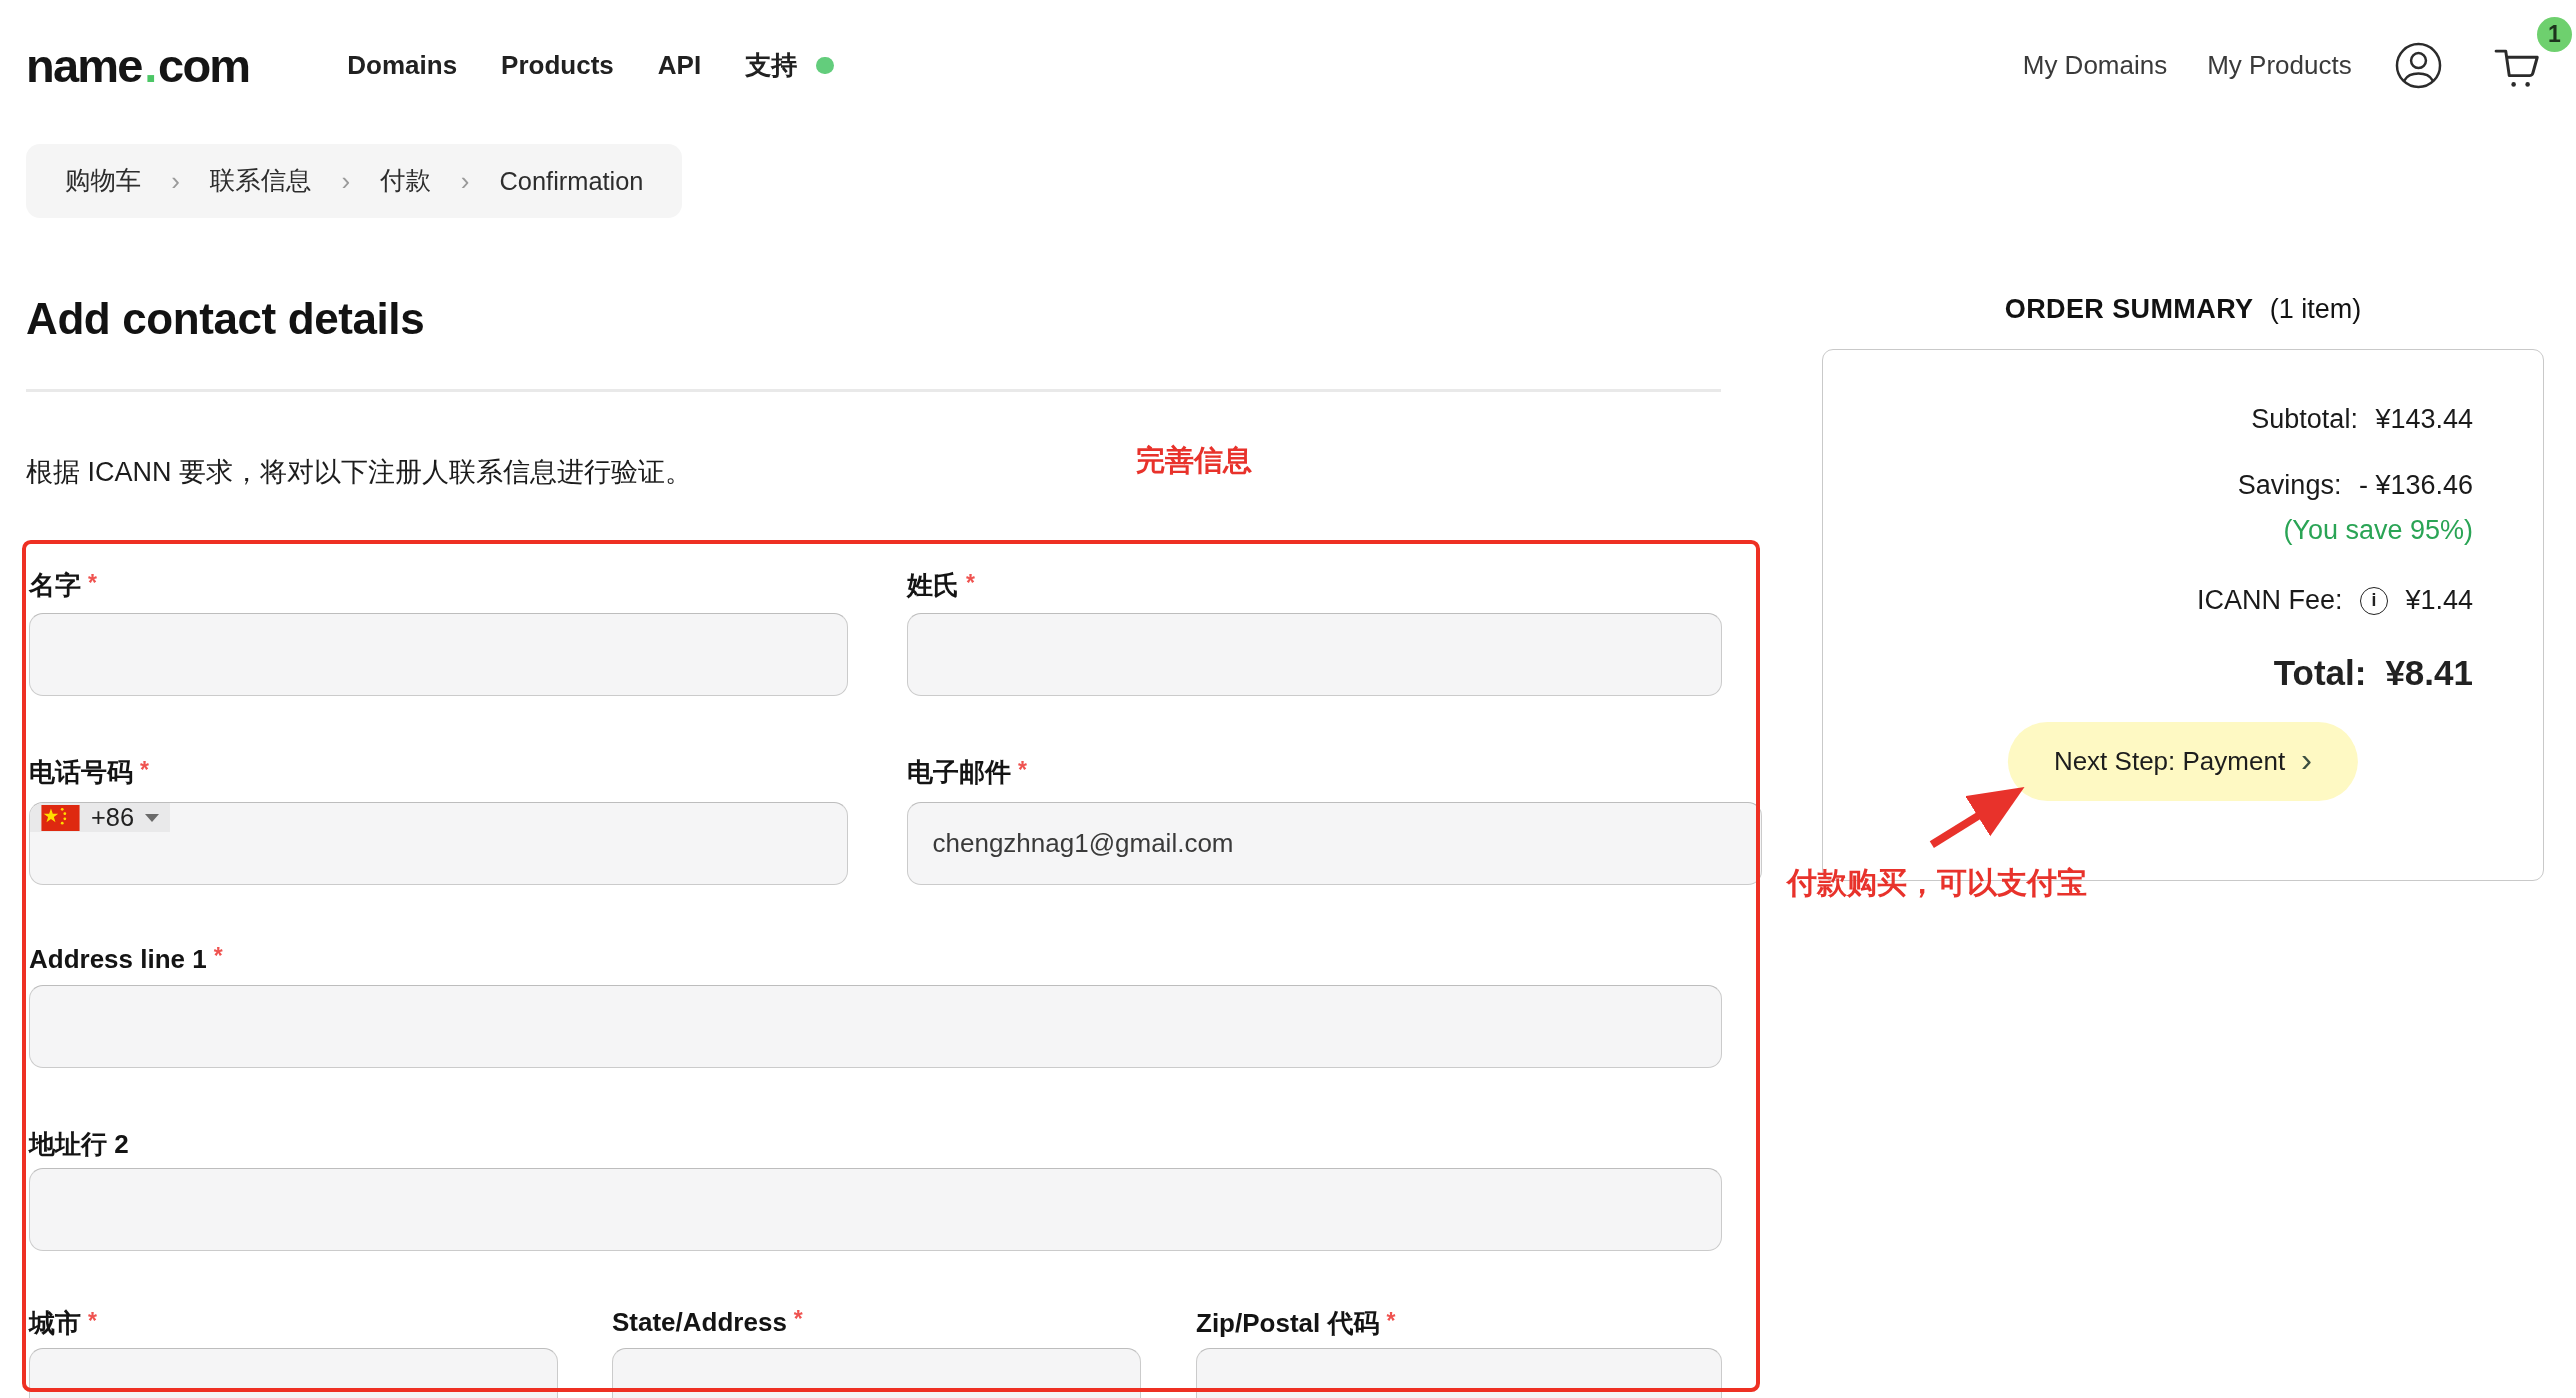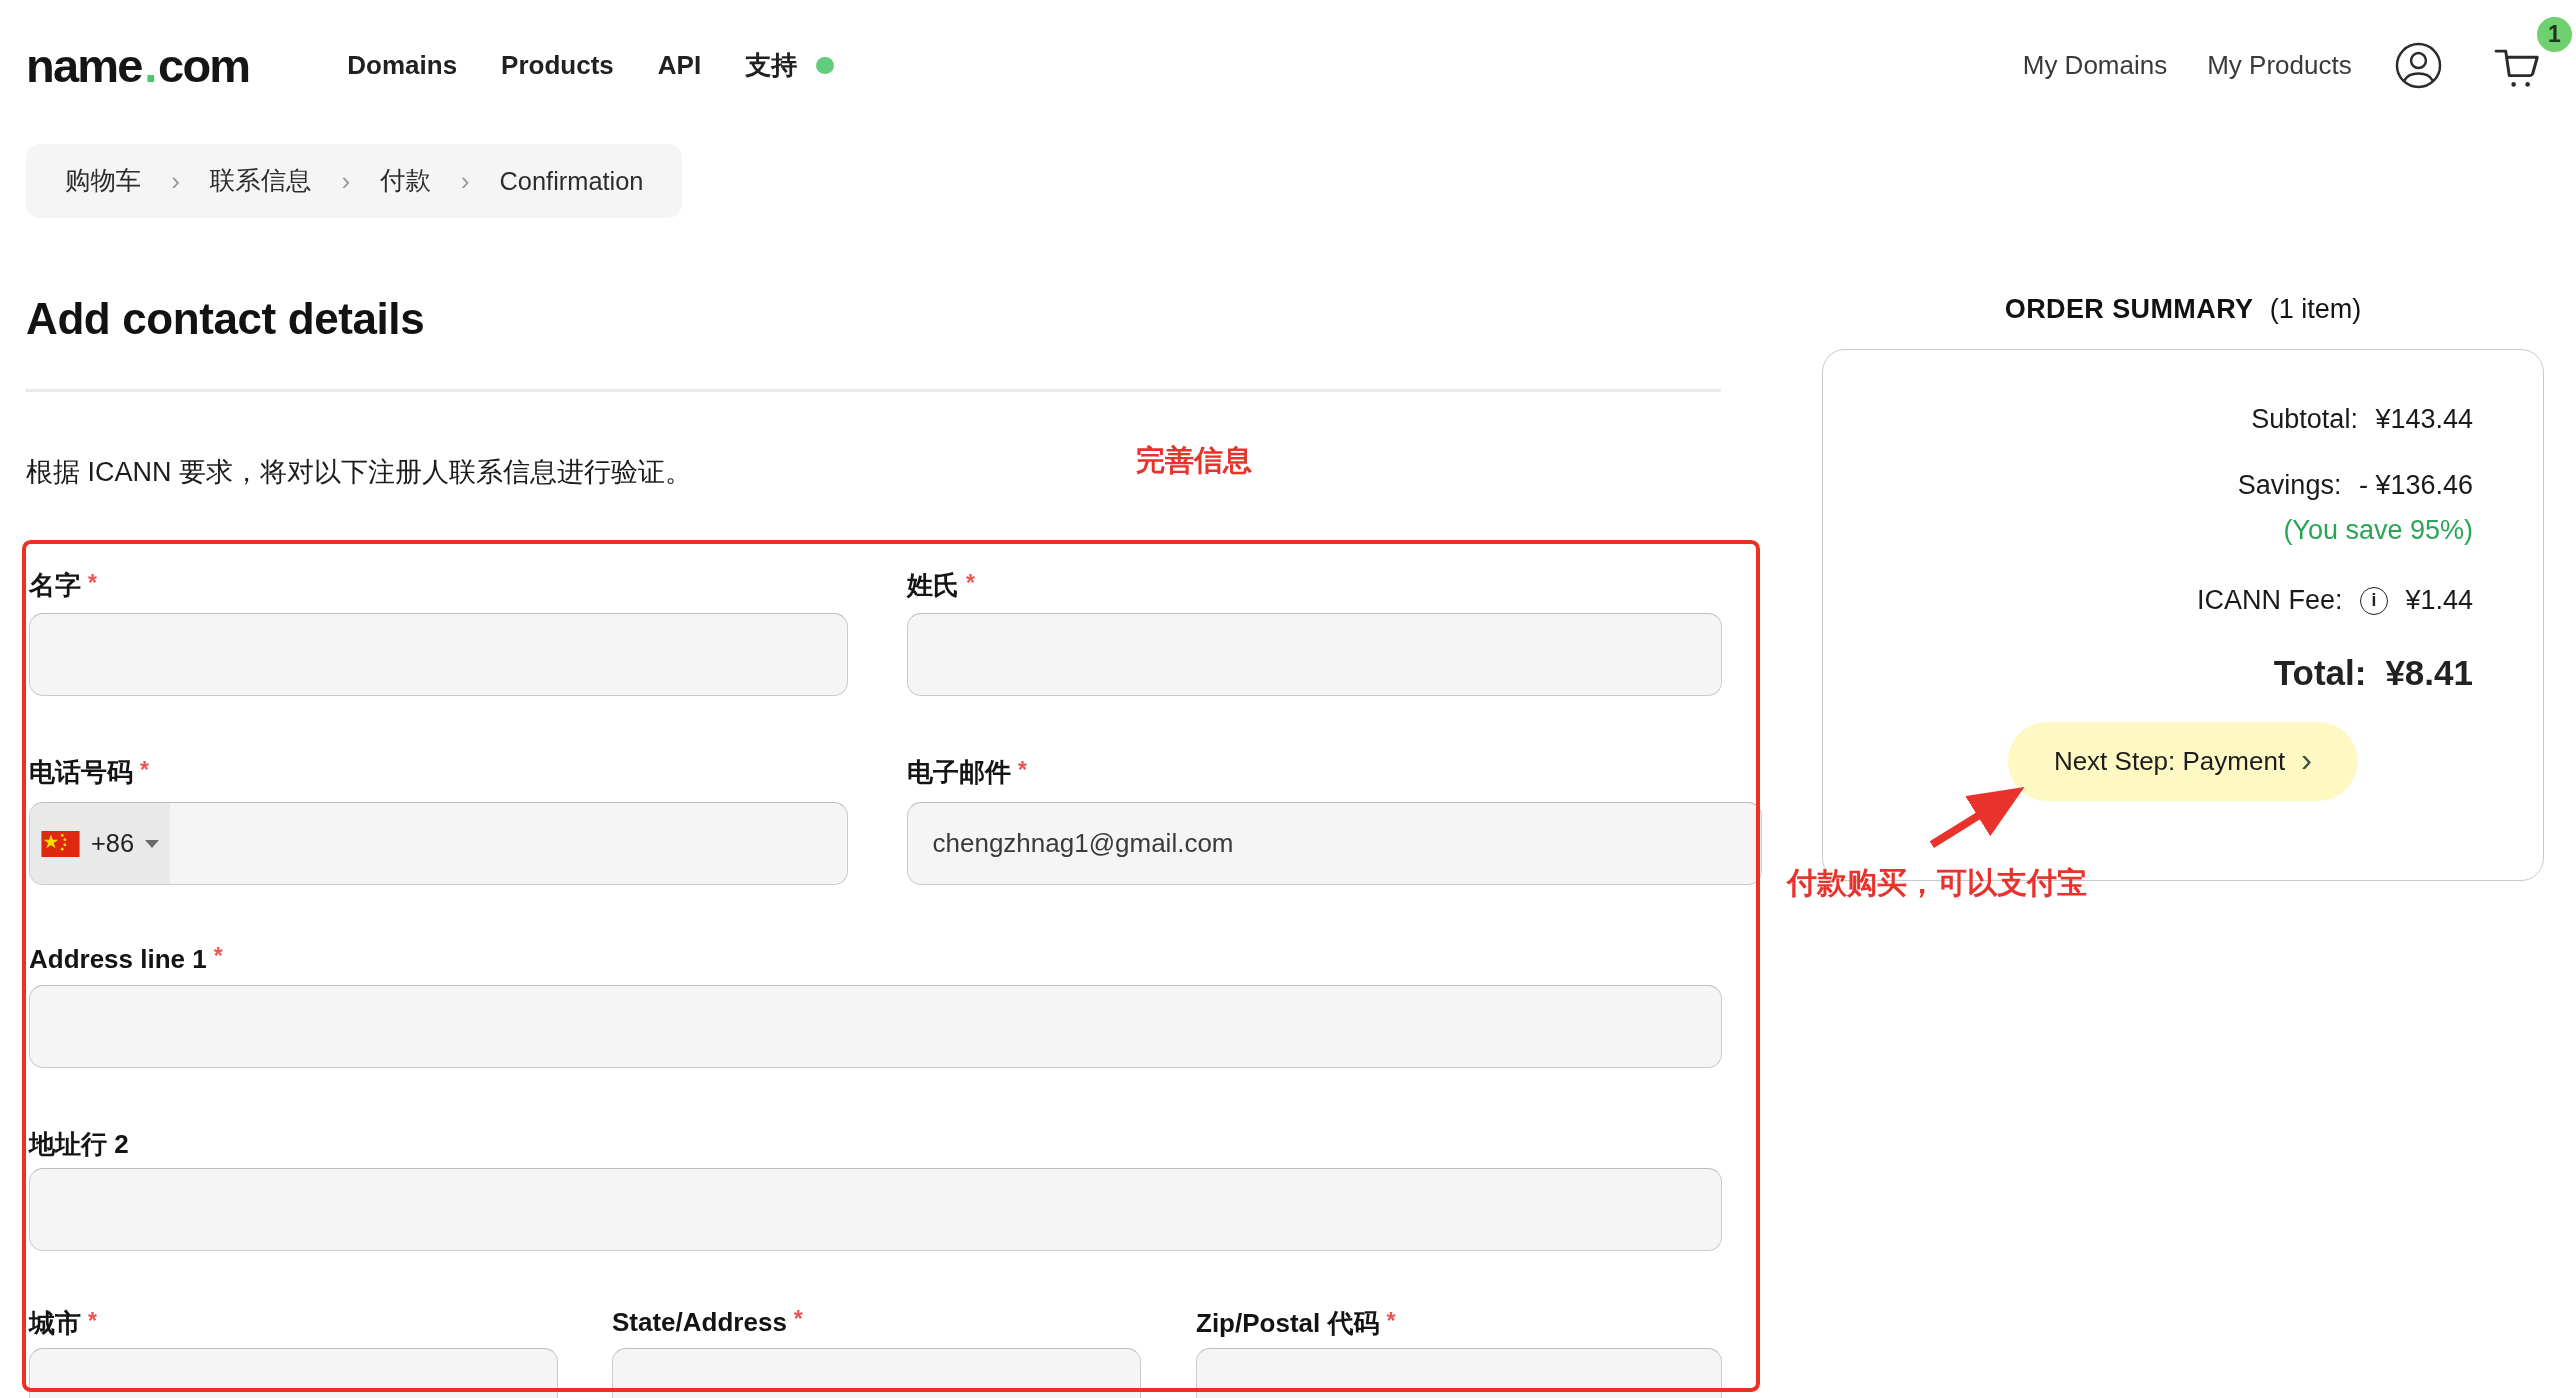--- a/index.html
+++ b/index.html
@@ -68,21 +68,21 @@
   .caret-down { width:0; height:0; border-left:7px solid transparent;
                 border-right:7px solid transparent; border-top:8.8px solid #6a6a6a; }
   .phone-rest { flex:1; }
 
   
   .summary-heading { position:absolute; left:1822px; top:294px; width:722px; text-align:center;
                      font-size:27px; color:#121212; white-space:nowrap; }
   .summary-heading .strong { font-weight:800; letter-spacing:0.4px; }
   .summary-heading .count { font-weight:400; margin-left:8.8px; }
   .summary-card { position:absolute; left:1822px; top:349px; width:722px; height:532px;
-                  background:#fff; border:1.8px solid #c9c9c9; border-radius:23px; }
+                  background:#fff; border:1.8px solid #c9c9c9; border-radius:11px; }
   .summary-rows { position:absolute; top:54px; right:70px; display:flex; flex-direction:column;
                   align-items:flex-end; }
   .srow { display:flex; align-items:center; gap:17.5px; font-size:27px; color:#1a1a1a; white-space:nowrap; }
   .srow.savings { margin-top:35px; }
   .save-note { margin-top:14px; font-size:27px; color:#2aa455; white-space:nowrap; }
   .srow.fee { margin-top:39px; }
   .srow.total { margin-top:37px; font-size:35px; font-weight:800; color:#222; gap:19px; }
   .info-icon { width:28px; height:28px; border:1.8px solid #222; border-radius:50%;
                display:inline-flex; align-items:center; justify-content:center;
                font-size:17.5px; font-weight:600; color:#222; cursor:pointer; }
@@ -163,21 +163,21 @@
 </label>
 <input class="text-input" style="left: 29px; top: 613px; width: 819px;">
 <input class="text-input" style="left: 907px; top: 613px; width: 815px;">
 
 <label class="field-label" style="left:29px; top:755px;">
   <span>电话号码</span><span class="req">*</span>
 </label>
 <label class="field-label" style="left:907px; top:755px;">
   <span>电子邮件</span><span class="req">*</span>
 </label>
-<div class="composite-input" style="left:29px; top:802px; width:819px;">
+<div class="composite-input" style="left:29px; top:802px; width:819px;flex-direction:column;">
   <div class="phone-prefix">
     <svg width="39" height="26" viewBox="0 0 44 30">
       <rect width="44" height="30" fill="#de2910"></rect>
       <polygon fill="#ffde00" points="11,4 13.1,10 19.4,10 14.3,13.8 16.2,19.8 11,16.2 5.8,19.8 7.7,13.8 2.6,10 8.9,10"></polygon>
       <circle cx="24" cy="5" r="1.6" fill="#ffde00"></circle>
       <circle cx="27" cy="10" r="1.6" fill="#ffde00"></circle>
       <circle cx="27" cy="16" r="1.6" fill="#ffde00"></circle>
       <circle cx="24" cy="21" r="1.6" fill="#ffde00"></circle>
     </svg>
     <span class="dial-code">+86</span>

